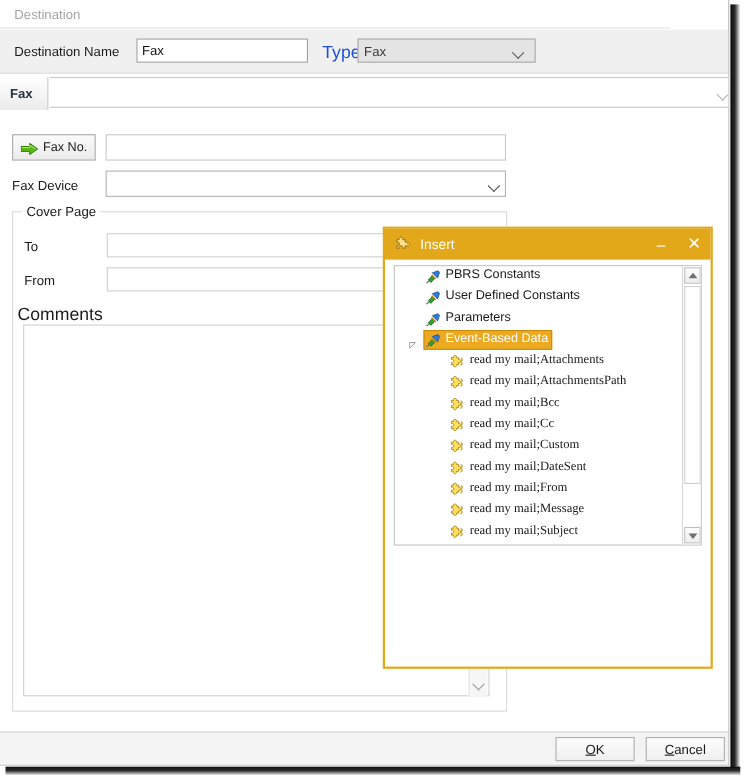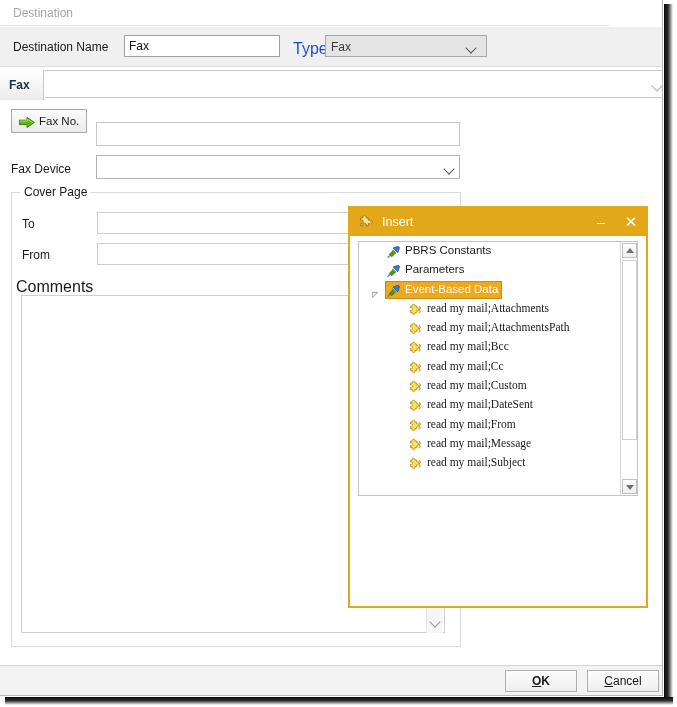--- a/index.html
+++ b/index.html
@@ -144,21 +144,21 @@
   
   #page-body {
     position: absolute;
     left: 0; top: 100px;
     width: 663px; height: 565px;
     background: #ffffff;
   }
 
   
   #btn-faxno {
-    position: absolute; left: 11px; top: 9px;
+    position: absolute; left: 11px; top: 22px;
     width: 76px; height: 24px;
     background: linear-gradient(to bottom, #fbfbfb 0%, #ebebeb 100%);
     border: 1px solid #a9a9a9;
     box-sizing: border-box;
     cursor: pointer;
   }
   #btn-faxno .lbl {
     position: absolute; left: 27px; top: 5px;
     font-size: 11.5px; color: #1a1a1a;
   }
@@ -269,21 +269,21 @@
     width: 72px; height: 22px;
     background: linear-gradient(to bottom, #fdfdfd 0%, #efefef 100%);
     border: 1px solid #b0b0b0;
     box-sizing: border-box;
     font-family: "Liberation Sans", sans-serif;
     font-size: 12px; color: #1a1a1a;
     cursor: pointer;
     text-align: center;
     line-height: 20px;
   }
-  #btn-ok { left: 505px; font-weight: bold; }
+  #btn-ok { left: 505px; }
   #btn-cancel { left: 587px; }
   .footer-btn u { text-decoration: underline; }
 
   
   #insert-dialog {
     position: absolute;
     left: 348px; top: 206px;
     width: 300px; height: 402px;
     background: #ffffff;
     border: 2px solid #e3a81a;
@@ -491,33 +491,42 @@
             </svg></span>
           <span class="ti-label">PBRS Constants</span>
         </div>
         <div class="tree-item lvl1">
           <span class="ti-icon"><svg width="14" height="13" viewBox="0 0 14 13">
               <path d="M2.3 9.4 L6.2 5.5 L8.6 7.9 L4.7 11.8 Z" fill="#2f9e2f" stroke="#1c6b1c" stroke-width="0.7"></path>
               <path d="M6.0 3.0 L11.2 1.2 L12.6 2.6 L10.8 7.8 Z" fill="#2f7bd6" stroke="#1b4f8e" stroke-width="0.7"></path>
               <path d="M5.4 5.0 L9.0 8.6" stroke="#b5870f" stroke-width="1.4"></path>
               <path d="M0.6 12.6 L3.6 10.0" stroke="#6f6f6f" stroke-width="1.1"></path>
             </svg></span>
-          <span class="ti-label">Parameters</span>
-        </div>
-        <div class="tree-item lvl1 selected">
-          <span class="collapse-arrow"><svg width="7" height="7" viewBox="0 0 7 7">
-              <path d="M0.4 5.6 L5.6 5.6 L5.6 0.4 Z" fill="none" stroke="#9a9a9a" stroke-width="0.9" transform="rotate(180 3 3)"></path>
-            </svg></span>
-          <span class="hl" style="width: 117px;"></span>
+          <span class="ti-label">User Defined Constants</span>
+        </div>
+        <div class="tree-item lvl1">
           <span class="ti-icon"><svg width="14" height="13" viewBox="0 0 14 13">
               <path d="M2.3 9.4 L6.2 5.5 L8.6 7.9 L4.7 11.8 Z" fill="#2f9e2f" stroke="#1c6b1c" stroke-width="0.7"></path>
               <path d="M6.0 3.0 L11.2 1.2 L12.6 2.6 L10.8 7.8 Z" fill="#2f7bd6" stroke="#1b4f8e" stroke-width="0.7"></path>
               <path d="M5.4 5.0 L9.0 8.6" stroke="#b5870f" stroke-width="1.4"></path>
               <path d="M0.6 12.6 L3.6 10.0" stroke="#6f6f6f" stroke-width="1.1"></path>
             </svg></span>
+          <span class="ti-label">Parameters</span>
+        </div>
+        <div class="tree-item lvl1 selected">
+          <span class="collapse-arrow"><svg width="7" height="7" viewBox="0 0 7 7">
+              <path d="M0.4 5.6 L5.6 5.6 L5.6 0.4 Z" fill="none" stroke="#9a9a9a" stroke-width="0.9" transform="rotate(180 3 3)"></path>
+            </svg></span>
+          <span class="hl" style="width: 117px;"></span>
+          <span class="ti-icon"><svg width="14" height="13" viewBox="0 0 14 13">
+              <path d="M2.3 9.4 L6.2 5.5 L8.6 7.9 L4.7 11.8 Z" fill="#2f9e2f" stroke="#1c6b1c" stroke-width="0.7"></path>
+              <path d="M6.0 3.0 L11.2 1.2 L12.6 2.6 L10.8 7.8 Z" fill="#2f7bd6" stroke="#1b4f8e" stroke-width="0.7"></path>
+              <path d="M5.4 5.0 L9.0 8.6" stroke="#b5870f" stroke-width="1.4"></path>
+              <path d="M0.6 12.6 L3.6 10.0" stroke="#6f6f6f" stroke-width="1.1"></path>
+            </svg></span>
           <span class="ti-label">Event-Based Data</span>
         </div>
         <div class="tree-item lvl2">
           <span class="ti-icon"><svg width="14" height="13" viewBox="0 0 14 13">
               <path d="M4.6 1.2c.9 0 1.5.6 1.5 1.3 0 .3-.1.5-.2.6h1.9v1.9c.2-.1.4-.2.7-.2.8 0 1.4.7 1.4 1.5s-.6 1.5-1.4 1.5c-.3 0-.5-.1-.7-.2v1.9H5.9c.1.2.2.4.2.7 0 .7-.6 1.3-1.5 1.3s-1.5-.6-1.5-1.3c0-.3.1-.5.2-.7H1.4V7.6c.2.1.4.2.7.2.8 0 1.4-.7 1.4-1.5S2.9 4.8 2.1 4.8c-.3 0-.5.1-.7.2V3.1h1.9c-.1-.1-.2-.3-.2-.6 0-.7.6-1.3 1.5-1.3z" fill="#ffdf5e" stroke="#9c7a11" stroke-width="0.7" stroke-linejoin="round"></path>
               <path d="M9.8 3.4c.9 0 1.6.7 1.6 1.6s-.7 1.6-1.6 1.6" fill="#ffc93b" stroke="#9c7a11" stroke-width="0.7"></path>
               <path d="M9.6 7.0c.9 0 1.6.7 1.6 1.6S10.5 10.2 9.6 10.2" fill="#ffd94f" stroke="#9c7a11" stroke-width="0.7"></path>
             </svg></span>
           <span class="ti-label">read my mail;Attachments</span>
         </div>

